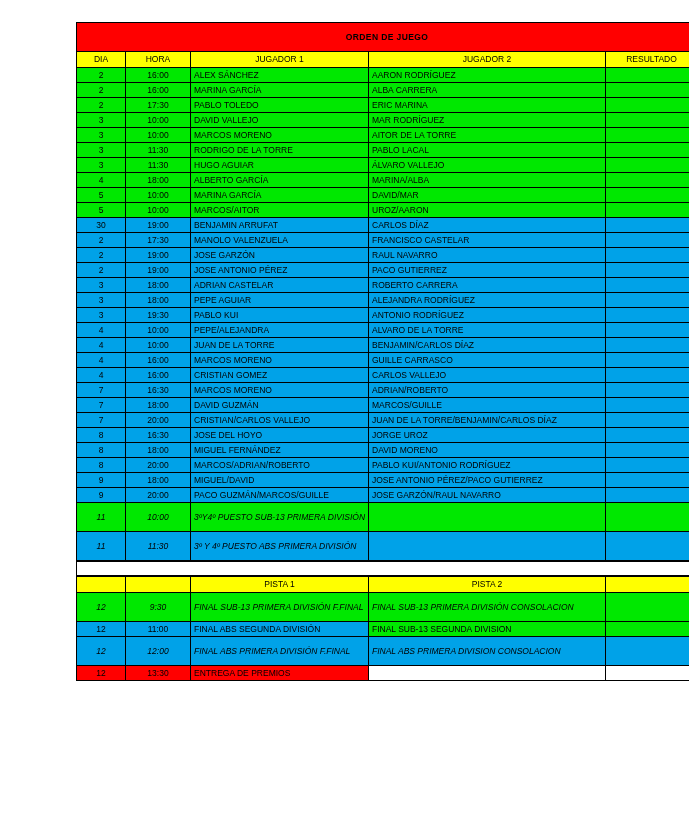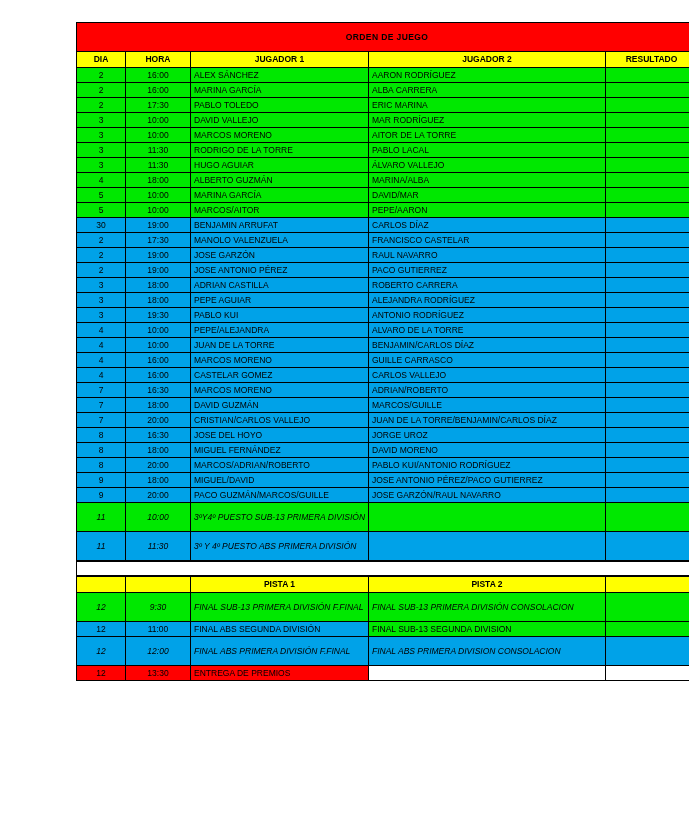--- a/index.html
+++ b/index.html
@@ -55,21 +55,21 @@
     font-size: 16px;
     line-height: 28px;
     height: 28px;
     letter-spacing: 0.4px;
   }
 
   
   td.colhead {
     background: #FFFF00;
     text-align: center;
-    font-weight: bold;
+    font-weight: normal;
     font-size: 9px;
     height: 15px;
     line-height: 15px;
   }
 
   
   td.cell {
     height: 14px;
   }
   td.cell.num { text-align: center; }
@@ -172,36 +172,36 @@
         <tr>
           <td class="cell num bg-green">3</td>
           <td class="cell num bg-green">11:30</td>
           <td class="cell txt bg-green">HUGO AGUIAR</td>
           <td class="cell txt bg-green">ÁLVARO VALLEJO</td>
           <td class="cell txt bg-green"></td>
         </tr>
         <tr>
           <td class="cell num bg-green">4</td>
           <td class="cell num bg-green">18:00</td>
-          <td class="cell txt bg-green">ALBERTO GUZMÁN</td>
+          <td class="cell txt bg-green">ALBERTO GARCÍA</td>
           <td class="cell txt bg-green">MARINA/ALBA</td>
           <td class="cell txt bg-green"></td>
         </tr>
         <tr>
           <td class="cell num bg-green">5</td>
           <td class="cell num bg-green">10:00</td>
           <td class="cell txt bg-green">MARINA GARCÍA</td>
           <td class="cell txt bg-green">DAVID/MAR</td>
           <td class="cell txt bg-green"></td>
         </tr>
         <tr>
           <td class="cell num bg-green">5</td>
           <td class="cell num bg-green">10:00</td>
           <td class="cell txt bg-green">MARCOS/AITOR</td>
-          <td class="cell txt bg-green">PEPE/AARON</td>
+          <td class="cell txt bg-green">UROZ/AARON</td>
           <td class="cell txt bg-green"></td>
         </tr>
         <tr>
           <td class="cell num bg-cyan">30</td>
           <td class="cell num bg-cyan">19:00</td>
           <td class="cell txt bg-cyan">BENJAMIN ARRUFAT</td>
           <td class="cell txt bg-cyan">CARLOS DÍAZ</td>
           <td class="cell txt bg-cyan"></td>
         </tr>
         <tr>
@@ -221,21 +221,21 @@
         <tr>
           <td class="cell num bg-cyan">2</td>
           <td class="cell num bg-cyan">19:00</td>
           <td class="cell txt bg-cyan">JOSE ANTONIO PÉREZ</td>
           <td class="cell txt bg-cyan">PACO GUTIERREZ</td>
           <td class="cell txt bg-cyan"></td>
         </tr>
         <tr>
           <td class="cell num bg-cyan">3</td>
           <td class="cell num bg-cyan">18:00</td>
-          <td class="cell txt bg-cyan">ADRIAN CASTILLA</td>
+          <td class="cell txt bg-cyan">ADRIAN CASTELAR</td>
           <td class="cell txt bg-cyan">ROBERTO CARRERA</td>
           <td class="cell txt bg-cyan"></td>
         </tr>
         <tr>
           <td class="cell num bg-cyan">3</td>
           <td class="cell num bg-cyan">18:00</td>
           <td class="cell txt bg-cyan">PEPE AGUIAR</td>
           <td class="cell txt bg-cyan">ALEJANDRA RODRÍGUEZ</td>
           <td class="cell txt bg-cyan"></td>
         </tr>
@@ -263,21 +263,21 @@
         <tr>
           <td class="cell num bg-cyan">4</td>
           <td class="cell num bg-cyan">16:00</td>
           <td class="cell txt bg-cyan">MARCOS MORENO</td>
           <td class="cell txt bg-cyan">GUILLE CARRASCO</td>
           <td class="cell txt bg-cyan"></td>
         </tr>
         <tr>
           <td class="cell num bg-cyan">4</td>
           <td class="cell num bg-cyan">16:00</td>
-          <td class="cell txt bg-cyan">CASTELAR GOMEZ</td>
+          <td class="cell txt bg-cyan">CRISTIAN GOMEZ</td>
           <td class="cell txt bg-cyan">CARLOS VALLEJO</td>
           <td class="cell txt bg-cyan"></td>
         </tr>
         <tr>
           <td class="cell num bg-cyan">7</td>
           <td class="cell num bg-cyan">16:30</td>
           <td class="cell txt bg-cyan">MARCOS MORENO</td>
           <td class="cell txt bg-cyan">ADRIAN/ROBERTO</td>
           <td class="cell txt bg-cyan"></td>
         </tr>

